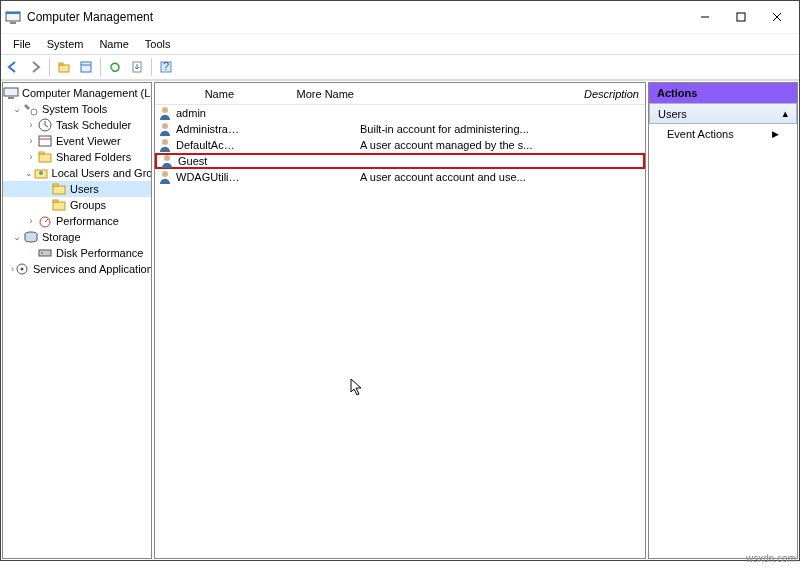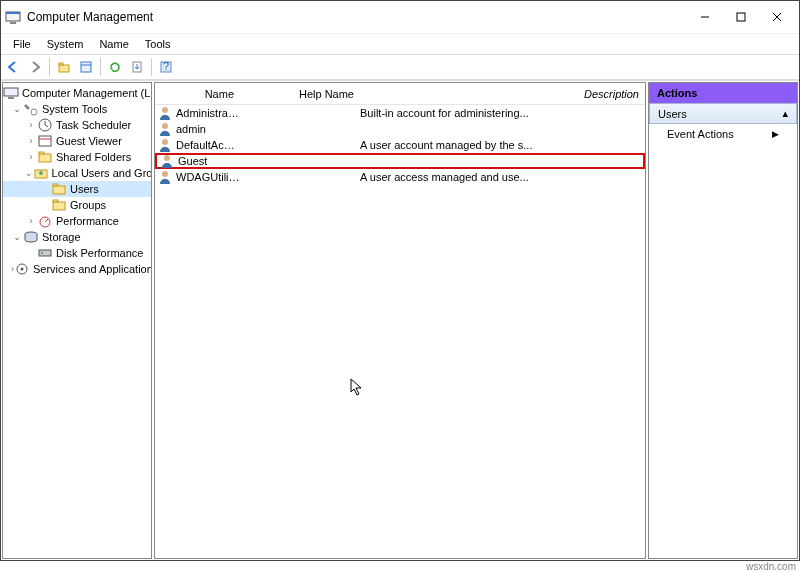--- a/index.html
+++ b/index.html
@@ -34,21 +34,21 @@
 .list-row .c-name { width: 64px; overflow: hidden; text-overflow: ellipsis; white-space: nowrap; }
 .list-row .c-full { width: 120px; }
 .list-row .c-desc { flex: 1; overflow: hidden; text-overflow: ellipsis; white-space: nowrap; }
 .highlight { border: 2px solid #d01010; padding: 0; }
 .actions { width: 150px; display: flex; flex-direction: column; }
 .actions-hdr { font-weight: bold; padding: 4px 8px; background: #8b5cf6; }
 .actions-sub { background: linear-gradient(#eef3fb,#dce8f7); border: 1px solid #a8b8cc; padding: 3px 8px; display:flex; align-items:center;}
 .actions-sub .caret { margin-left: auto; }
 .actions-item { padding: 4px 18px; display:flex; align-items:center;}
 .actions-item .caret { margin-left:auto; font-size:9px;}
-.footer { position: absolute; bottom: 0; right: 4px; font-size: 10px; color: #888; }
+.footer { position: absolute; bottom: 8px; right: 4px; font-size: 10px; color: #888; }
 .cursor { position: absolute; left: 350px; top: 378px; pointer-events:none;}
 </style>
 </head>
 <body>
 
 <div class="window">
   <div class="titlebar">
     <span class="titlebar-icon">
       <svg viewBox="0 0 16 16">
           <rect x="1" y="3" width="14" height="9" fill="#f4f4f4" stroke="#555"></rect>
@@ -153,21 +153,21 @@
               <path d="M8 4v4l3 2" stroke="#555" fill="none"></path>
             </svg></span>
         <span>Task Scheduler</span>
       </div>
       <div class="tree-row" style="padding-left:22px">
         <span class="expander">›</span>
         <span class="t-icon"><svg viewBox="0 0 16 16">
               <rect x="2" y="3" width="12" height="10" fill="#fff" stroke="#555"></rect>
               <line x1="2" y1="6" x2="14" y2="6" stroke="#c73a3a"></line>
             </svg></span>
-        <span>Guest Viewer</span>
+        <span>Event Viewer</span>
       </div>
       <div class="tree-row" style="padding-left:22px">
         <span class="expander">›</span>
         <span class="t-icon"><svg viewBox="0 0 16 16">
               <rect x="2" y="5" width="12" height="8" fill="#fce69a" stroke="#c79b1f"></rect>
               <rect x="2" y="3" width="5" height="2" fill="#fce69a" stroke="#c79b1f"></rect>
             </svg></span>
         <span>Shared Folders</span>
       </div>
       <div class="tree-row" style="padding-left:22px">
@@ -221,71 +221,71 @@
               <circle cx="8" cy="8" r="5" fill="none" stroke="#555"></circle>
               <circle cx="8" cy="8" r="1.5" fill="#555"></circle>
             </svg></span>
         <span>Services and Applications</span>
       </div>
     </div>
 
     <div class="pane list">
       <div class="list-hdr">
         <div class="col-name">Name</div>
-        <div class="col-full">Help Name</div>
+        <div class="col-full">More Name</div>
         <div class="col-desc">Description</div>
       </div>
       <div class="list-body">
         <div class="list-row">
           <span class="u-icon"><svg viewBox="0 0 16 16">
                 <circle cx="8" cy="5" r="3" fill="#d8b388"></circle>
                 <path d="M3 15c0-3 2-5 5-5s5 2 5 5" fill="#3b6fa8"></path>
+              </svg></span>
+          <span class="c-name">admin</span>
+          <span class="c-full"></span>
+          <span class="c-desc"></span>
+        </div>
+        <div class="list-row">
+          <span class="u-icon"><svg viewBox="0 0 16 16">
+                <circle cx="8" cy="5" r="3" fill="#d8b388"></circle>
+                <path d="M3 15c0-3 2-5 5-5s5 2 5 5" fill="#3b6fa8"></path>
                 <path d="M2 13l3-3" stroke="#fff" stroke-width="1"></path>
               </svg></span>
           <span class="c-name">Administrator</span>
           <span class="c-full"></span>
           <span class="c-desc">Built-in account for administering...</span>
         </div>
         <div class="list-row">
           <span class="u-icon"><svg viewBox="0 0 16 16">
                 <circle cx="8" cy="5" r="3" fill="#d8b388"></circle>
                 <path d="M3 15c0-3 2-5 5-5s5 2 5 5" fill="#3b6fa8"></path>
-              </svg></span>
-          <span class="c-name">admin</span>
-          <span class="c-full"></span>
-          <span class="c-desc"></span>
+                <path d="M2 13l3-3" stroke="#fff" stroke-width="1"></path>
+              </svg></span>
+          <span class="c-name">DefaultAcco...</span>
+          <span class="c-full"></span>
+          <span class="c-desc">A user account managed by the s...</span>
+        </div>
+        <div class="list-row highlight">
+          <span class="u-icon"><svg viewBox="0 0 16 16">
+                <circle cx="8" cy="5" r="3" fill="#d8b388"></circle>
+                <path d="M3 15c0-3 2-5 5-5s5 2 5 5" fill="#3b6fa8"></path>
+                <path d="M2 13l3-3" stroke="#fff" stroke-width="1"></path>
+              </svg></span>
+          <span class="c-name">Guest</span>
+          <span class="c-full"></span>
         </div>
         <div class="list-row">
           <span class="u-icon"><svg viewBox="0 0 16 16">
                 <circle cx="8" cy="5" r="3" fill="#d8b388"></circle>
                 <path d="M3 15c0-3 2-5 5-5s5 2 5 5" fill="#3b6fa8"></path>
                 <path d="M2 13l3-3" stroke="#fff" stroke-width="1"></path>
               </svg></span>
-          <span class="c-name">DefaultAcco...</span>
-          <span class="c-full"></span>
-          <span class="c-desc">A user account managed by the s...</span>
-        </div>
-        <div class="list-row highlight">
-          <span class="u-icon"><svg viewBox="0 0 16 16">
-                <circle cx="8" cy="5" r="3" fill="#d8b388"></circle>
-                <path d="M3 15c0-3 2-5 5-5s5 2 5 5" fill="#3b6fa8"></path>
-                <path d="M2 13l3-3" stroke="#fff" stroke-width="1"></path>
-              </svg></span>
-          <span class="c-name">Guest</span>
-          <span class="c-full"></span>
-        </div>
-        <div class="list-row">
-          <span class="u-icon"><svg viewBox="0 0 16 16">
-                <circle cx="8" cy="5" r="3" fill="#d8b388"></circle>
-                <path d="M3 15c0-3 2-5 5-5s5 2 5 5" fill="#3b6fa8"></path>
-                <path d="M2 13l3-3" stroke="#fff" stroke-width="1"></path>
-              </svg></span>
           <span class="c-name">WDAGUtility...</span>
           <span class="c-full"></span>
-          <span class="c-desc">A user access managed and use...</span>
+          <span class="c-desc">A user account account and use...</span>
         </div>
       </div>
     </div>
 
     <div class="pane actions">
       <div class="actions-hdr">Actions</div>
       <div class="actions-sub">
         <span>Users</span>
         <span class="caret">▴</span>
       </div>

